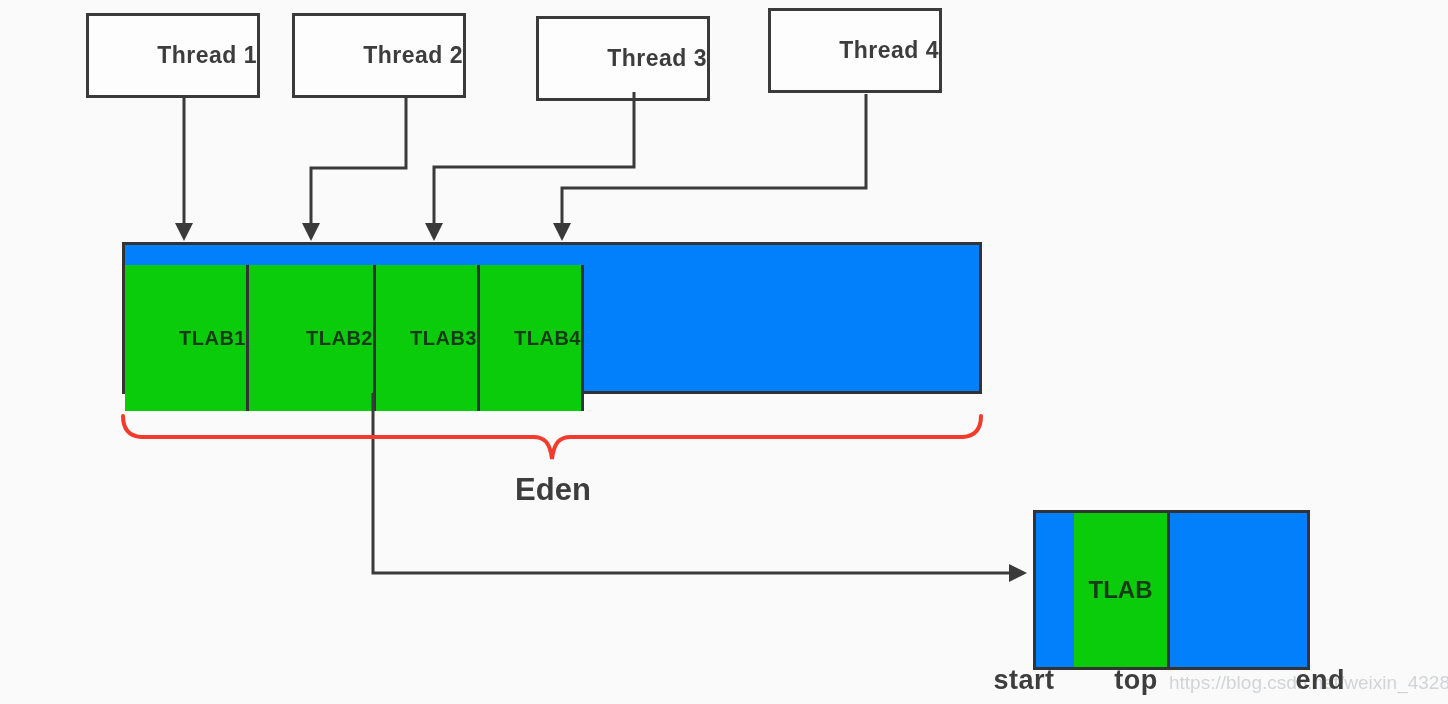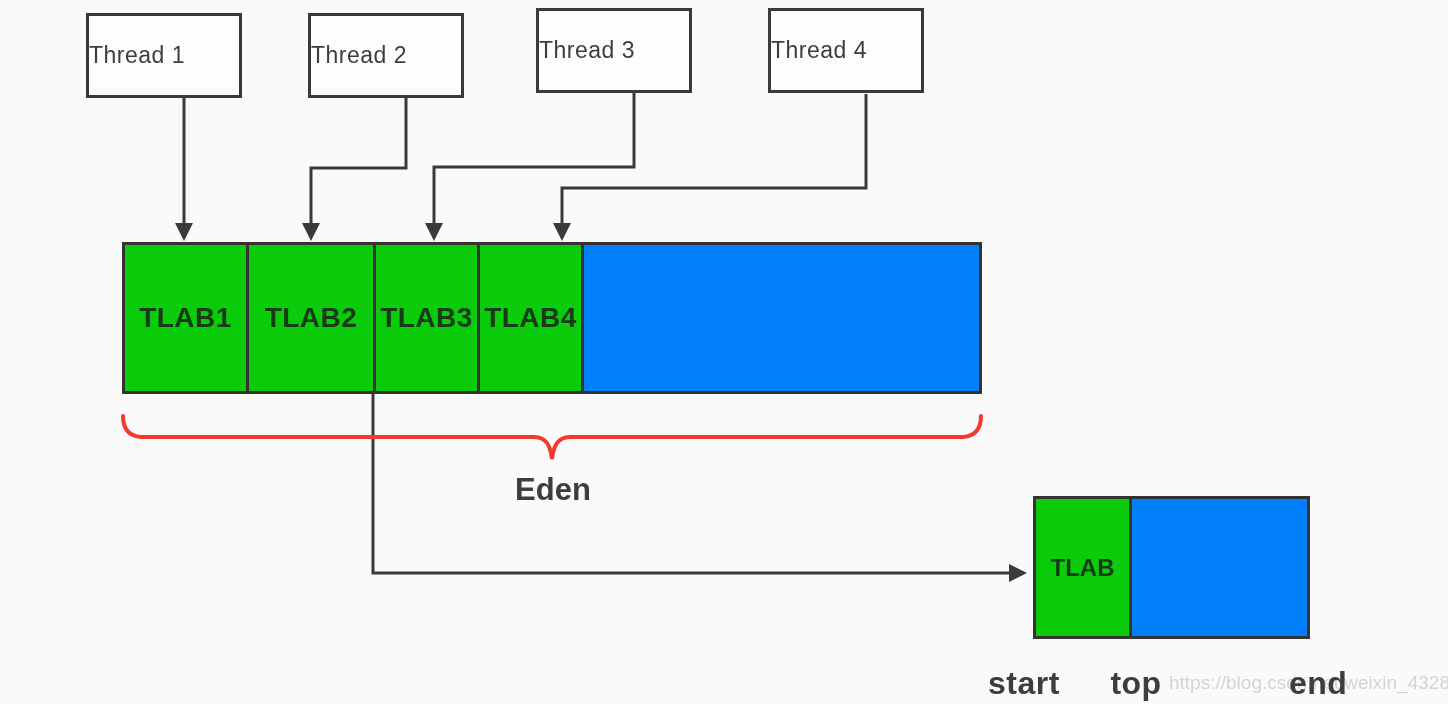--- a/index.html
+++ b/index.html
@@ -22,59 +22,60 @@
     position: relative;
     width: 1448px;
     height: 704px;
     background: var(--background);
     overflow: hidden;
   }
 
   
   .thread-box {
     position: absolute;
-    width: 156px;
+    width: 174px;
     height: 85px;
     background: var(--box_fill);
     border: 3px solid var(--line);
     display: flex;
     align-items: center;
-    justify-content: flex-start;
+    justify-content: flex-end;
     font-size: 23px;
-    font-weight: normal;
+    font-weight: bold;
     color: var(--text);
     letter-spacing: 0.5px;
   }
   .thread-1 { left: 86px;  top: 13px; }
-  .thread-2 { left: 308px; top: 13px; }
-  .thread-3 { left: 536px; top: 8px;  }
+  .thread-2 { left: 292px; top: 13px; }
+  .thread-3 { left: 536px; top: 16px;  }
   .thread-4 { left: 768px; top: 8px;  }
 
   
   .eden-bar {
     position: absolute;
     left: 122px;
     top: 242px;
     width: 860px;
     height: 152px;
     border: 3px solid var(--border);
     display: flex;
     background: var(--blue);
   }
   .tlab-cell {
     height: 100%;
     background: var(--green);
     border-right: 3px solid var(--border);
     display: flex;
     align-items: center;
-    justify-content: center;
-    font-size: 28px;
+    justify-content: flex-end;
+    font-size: 20px;
     font-weight: bold;
     color: var(--tlab_text);
     letter-spacing: 0.5px;
+    margin-top: 20px;
   }
   .tlab-cell.c1 { width: 124px; }
   .tlab-cell.c2 { width: 127px; }
   .tlab-cell.c3 { width: 104px; }
   .tlab-cell.c4 { width: 104px; }
   .free-cell { flex: 1; background: var(--blue); }
 
   
   .eden-label {
     position: absolute;
@@ -84,46 +85,47 @@
     text-align: center;
     font-size: 31px;
     font-weight: bold;
     color: var(--text);
   }
 
   
   .mini-box {
     position: absolute;
     left: 1033px;
-    top: 496px;
+    top: 510px;
     width: 277px;
-    height: 143px;
+    height: 160px;
     border: 3px solid var(--border);
     display: flex;
     background: var(--blue);
+    padding-left: 38px;
   }
   .mini-green {
     width: 96px;
     height: 100%;
     background: var(--green);
     border-right: 3px solid var(--border);
     display: flex;
     align-items: center;
     justify-content: center;
     font-size: 24px;
     font-weight: bold;
     color: var(--tlab_text);
   }
   .mini-free { flex: 1; background: var(--blue); }
 
   
   .pointer-label {
     position: absolute;
     top: 665px;
-    font-size: 32px;
+    font-size: 27px;
     font-weight: bold;
     color: var(--text);
     letter-spacing: 0.5px;
     z-index: 3;
   }
   .pl-start { left: 987px;  width: 74px; text-align: center; }
   .pl-top   { left: 1108px; width: 56px; text-align: center; }
   .pl-end   { left: 1289px; width: 56px; text-align: right; }
 
   

